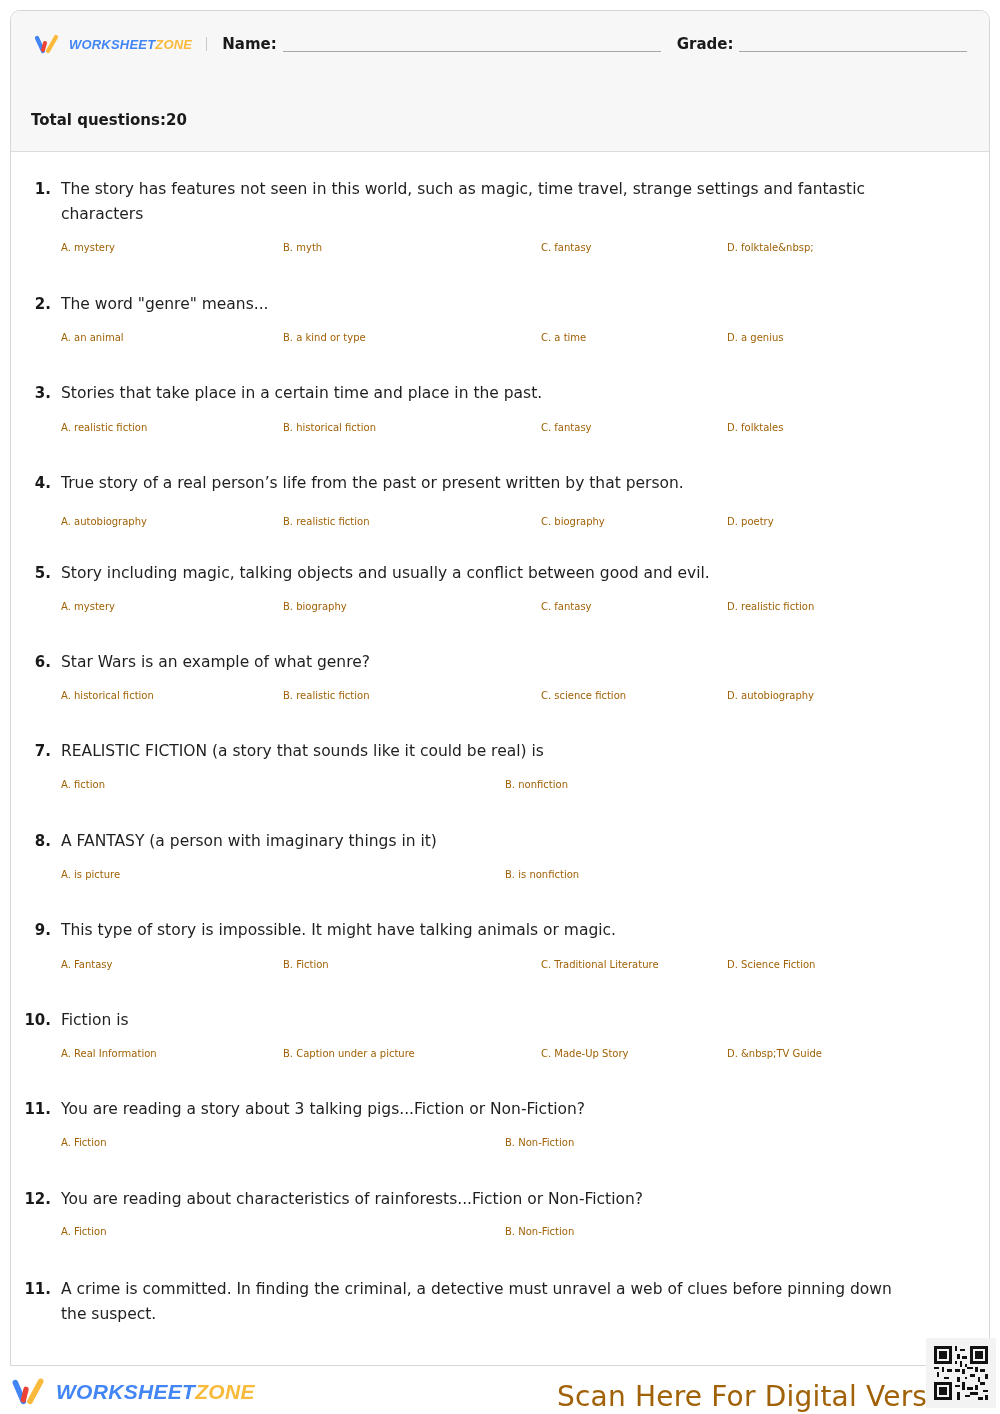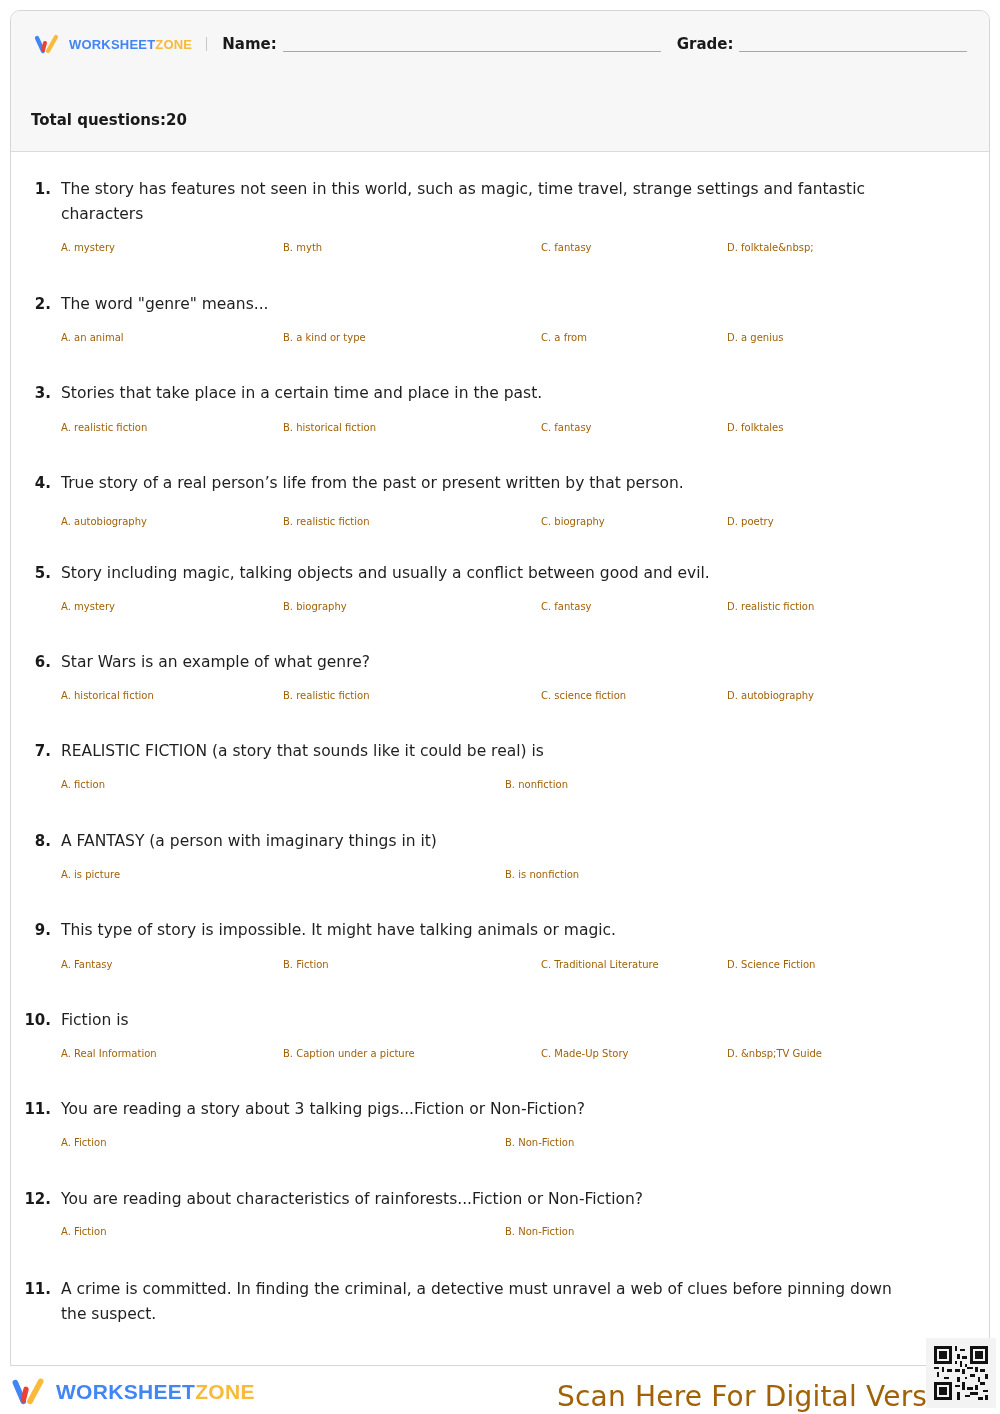--- a/index.html
+++ b/index.html
@@ -10,21 +10,21 @@
     position: absolute; left: 10px; top: 10px; width: 980px; height: 1356px;
     border: 1px solid #d6d6d6; border-radius: 10px 10px 0 0; border-bottom: 1px solid #d6d6d6;
     background: #fff; overflow: hidden;
   }
   .header {
     height: 141px; background: #f7f7f7; border-bottom: 1px solid #dcdcdc; position: relative;
   }
   .hdr-row { position: absolute; left: 22px; top: 22px; right: 22px; height: 22px; display: flex; align-items: center; }
   .logo { display: flex; align-items: center; height: 22px; }
   .logo-mark { width: 30px; height: 22px; margin-right: 6px; }
-  .logo-word { font-family: "Liberation Sans", sans-serif; font-weight: bold; font-size: 13px; letter-spacing: 0.2px; }
+  .logo-word { font-family: "Liberation Sans", sans-serif; font-weight: bold; font-size: 13px; letter-spacing: 0.2px; font-style: italic; }
   .logo-word .w1 { color: #4285f4; }
   .logo-word .w2 { color: #f9b93a; }
   .sep { width: 1px; height: 14px; background: #c8c8c8; margin: 0 15px 0 14px; }
   .field-label { font-weight: bold; font-size: 15px; color: #1a1a1a; }
   .field-line { border-bottom: 1px solid #a8a8a8; height: 1px; margin-top: 14px; }
   .name-line { width: 378px; margin-left: 6px; margin-right: 16px; }
   .grade-line { flex: 1; margin-left: 6px; }
   .total { position: absolute; left: 20px; top: 100px; font-weight: bold; font-size: 15px; color: #1a1a1a; }
   .total .num { }
 
@@ -85,21 +85,21 @@
         <span class="opt">D. folktale&amp;nbsp;</span>
       </div>
     </div>
 
     <div class="q" style="top:139px">
       <span class="q-num" style="top:3px">2.</span>
       <div class="q-text" style="top:0">The word "genre" means...</div>
       <div class="opts c4" style="top:40px">
         <span class="opt">A. an animal</span>
         <span class="opt">B. a kind or type</span>
-        <span class="opt">C. a from</span>
+        <span class="opt">C. a time</span>
         <span class="opt">D. a genius</span>
       </div>
     </div>
 
     <div class="q" style="top:228px">
       <span class="q-num" style="top:3px">3.</span>
       <div class="q-text" style="top:0">Stories that take place in a certain time and place in the past.</div>
       <div class="opts c4" style="top:41px">
         <span class="opt">A. realistic fiction</span>
         <span class="opt">B. historical fiction</span>

